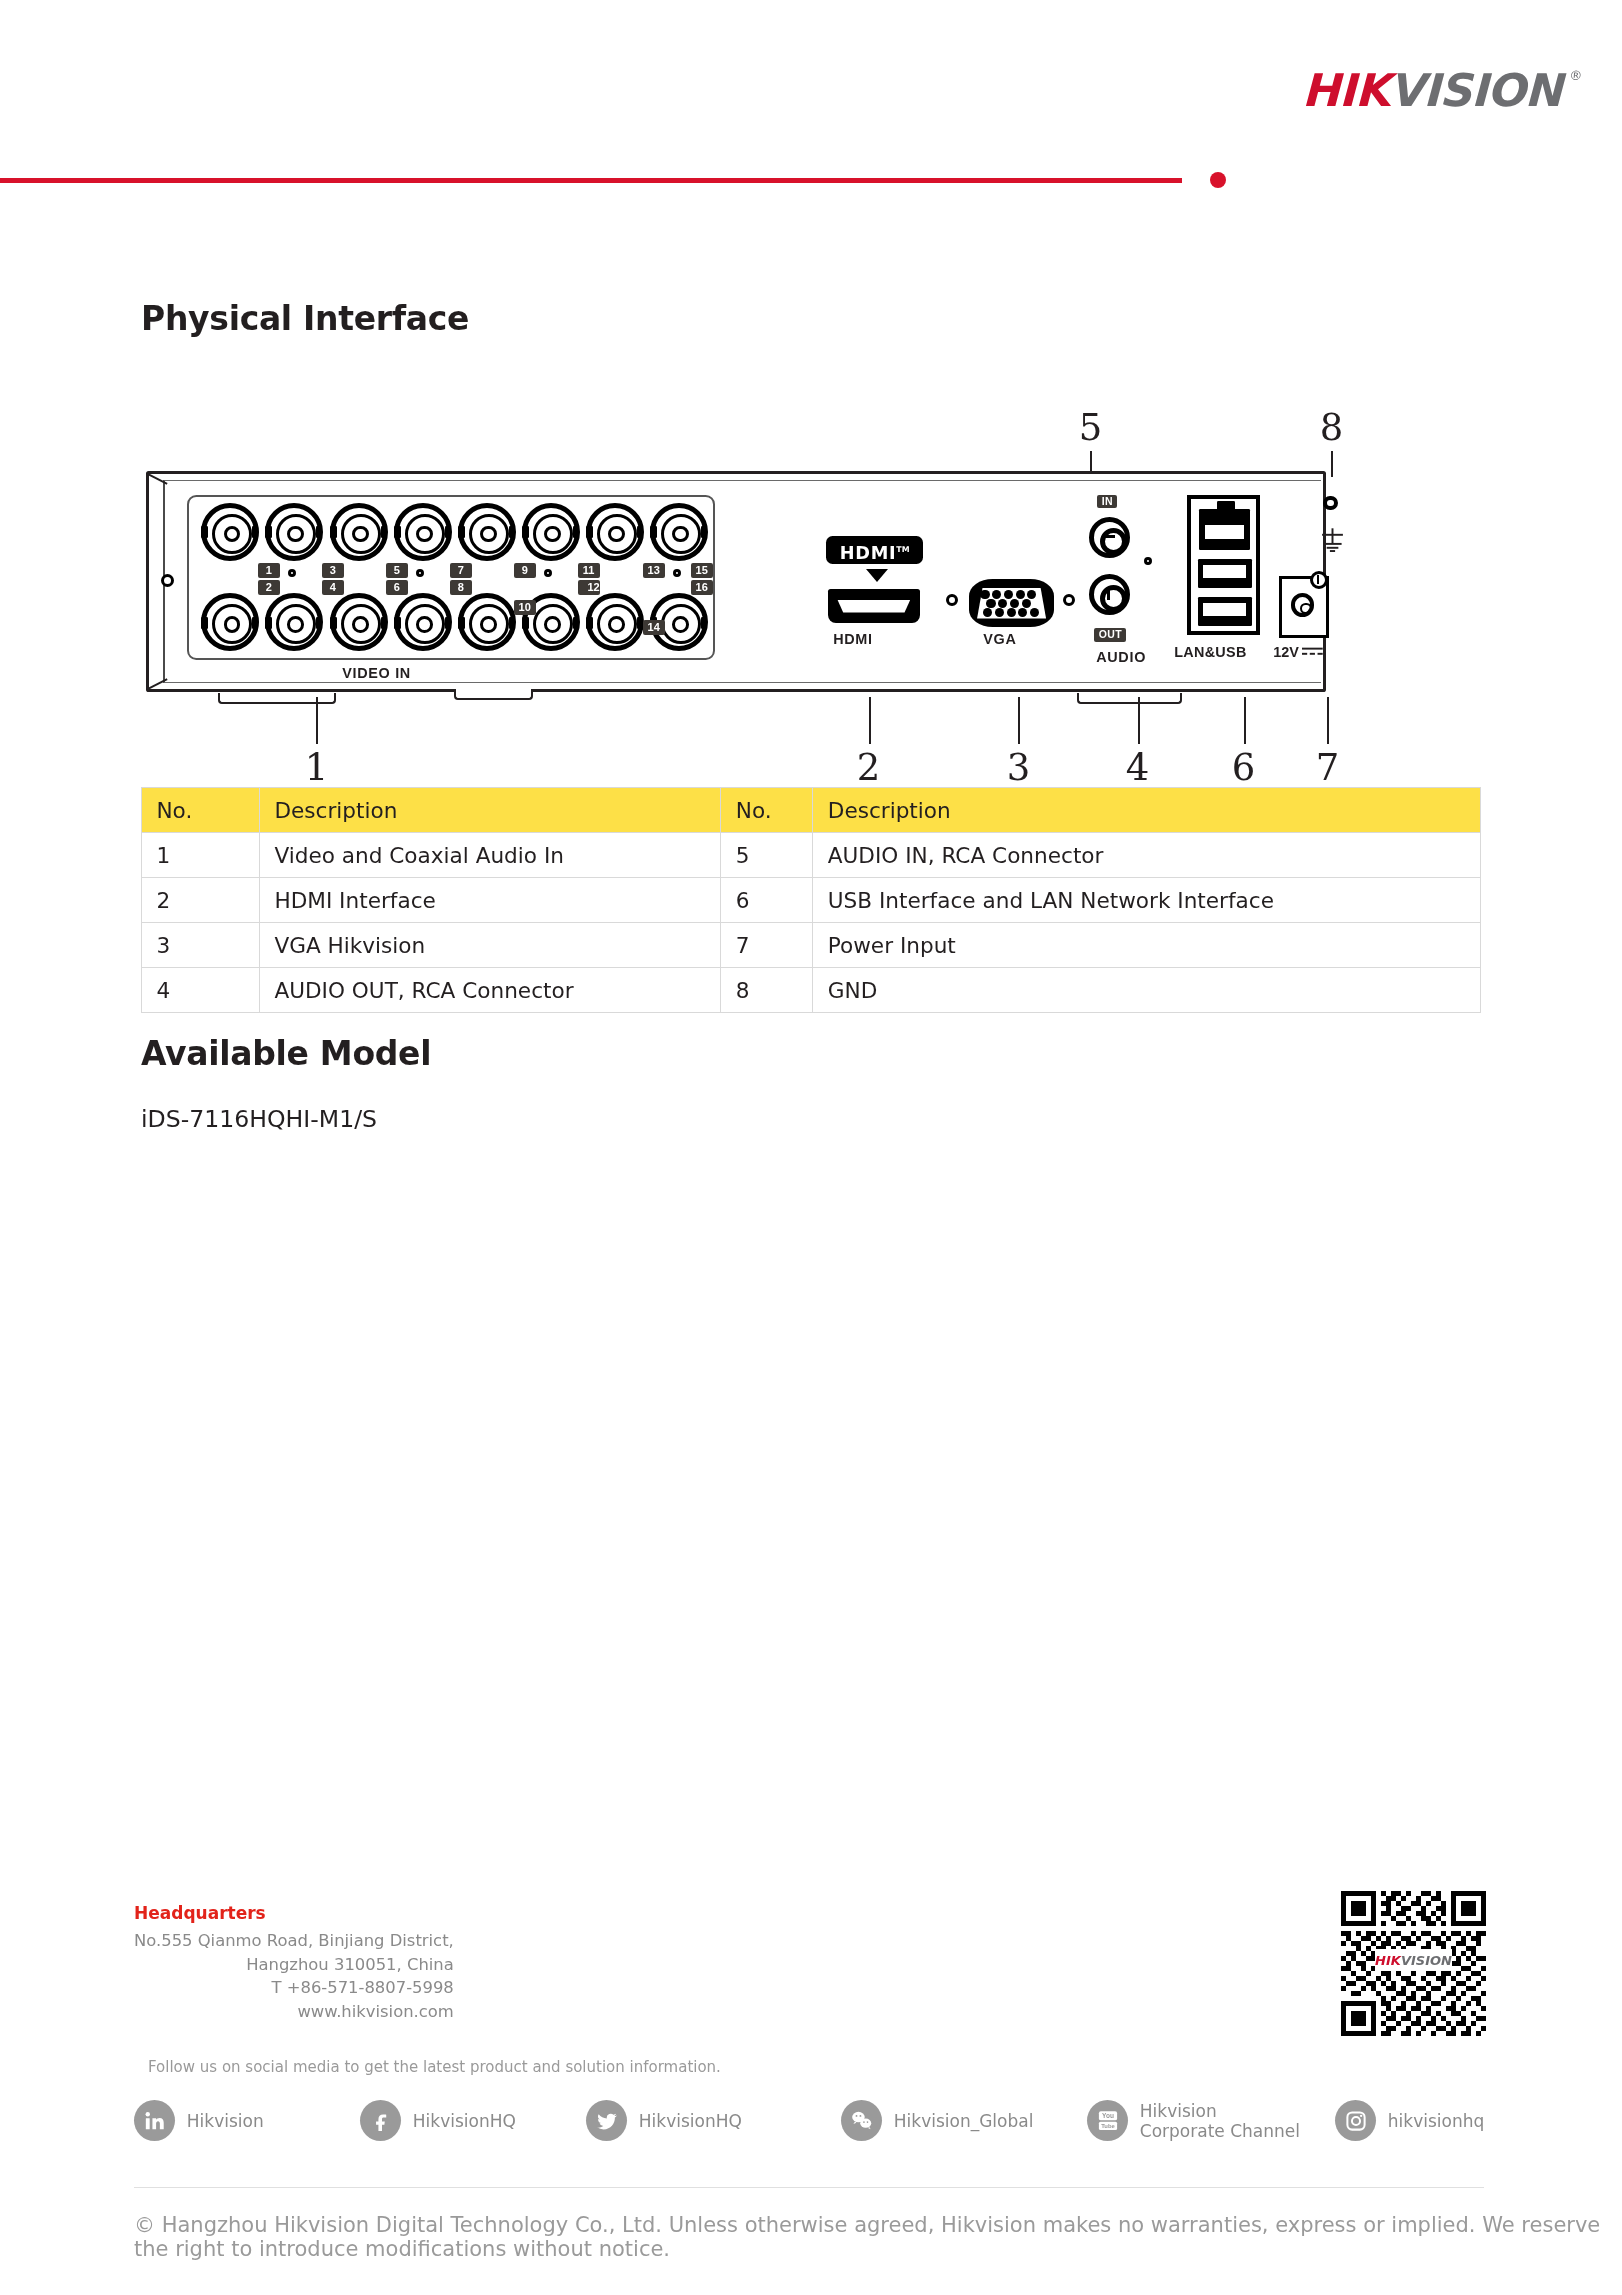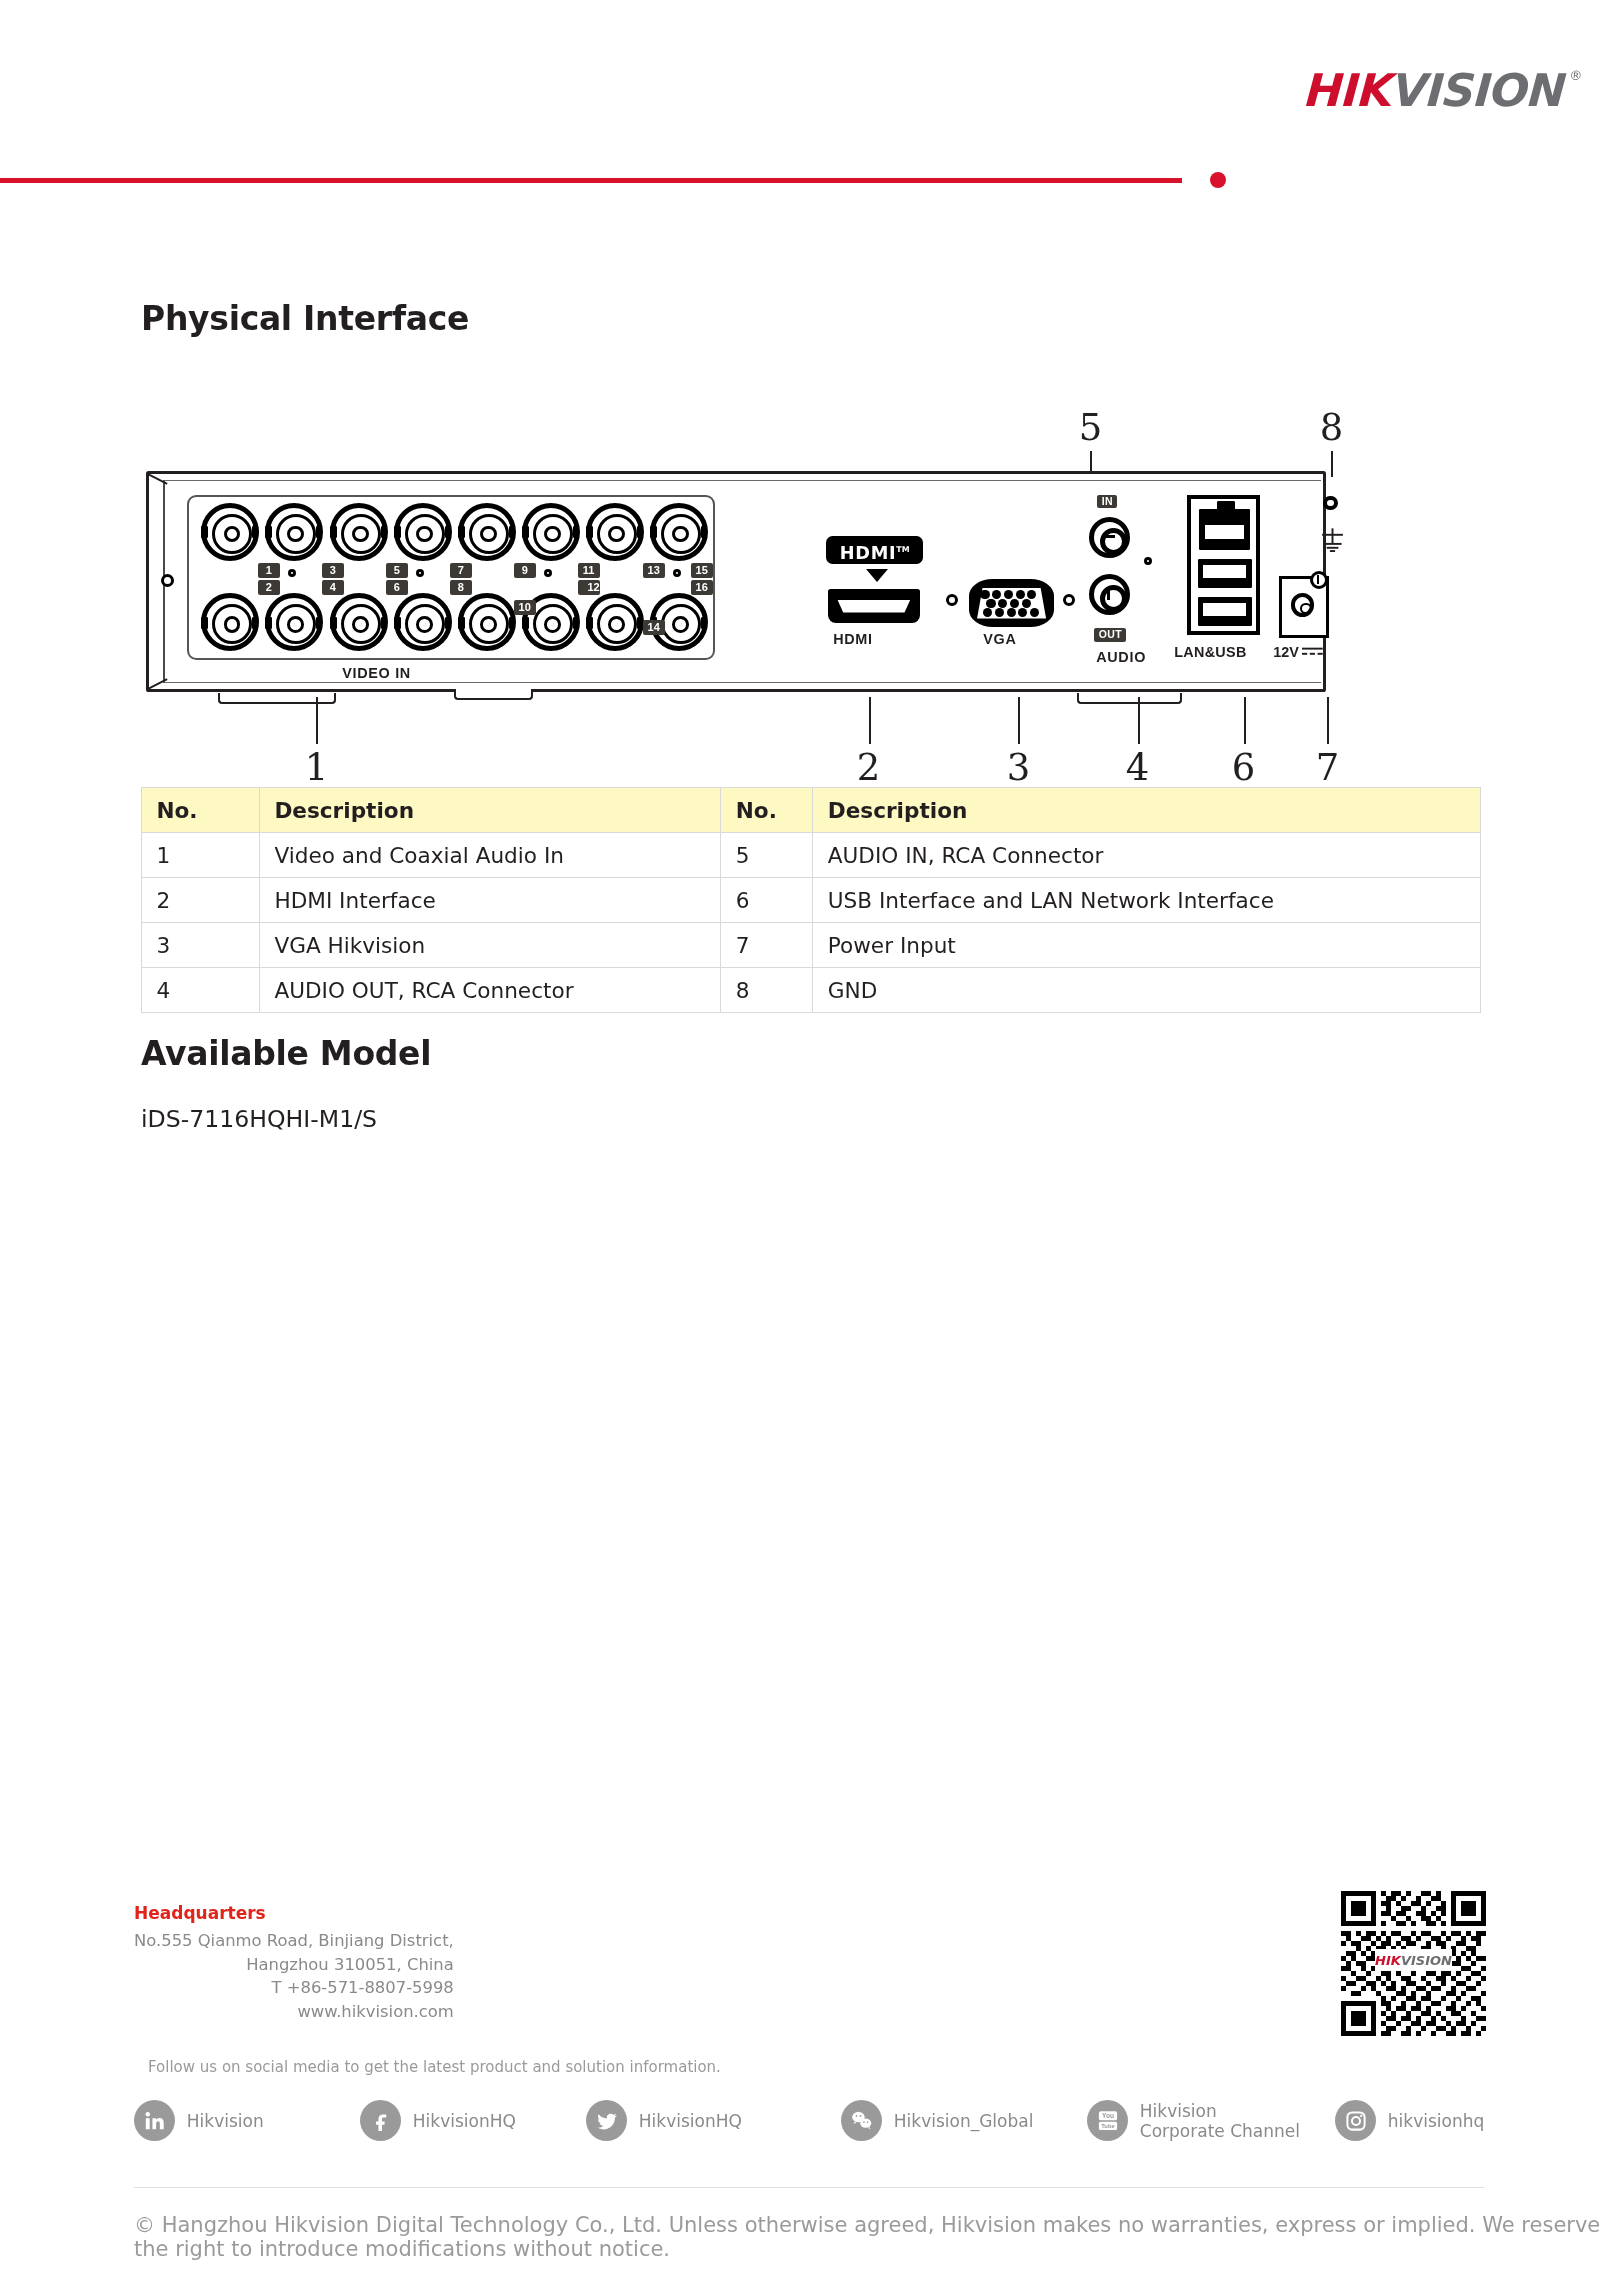--- a/index.html
+++ b/index.html
@@ -294,21 +294,21 @@
     position: absolute; left: 141px; top: 787px;
     width: 1340px; border-collapse: collapse;
     font-family: "DejaVu Sans", sans-serif;
   }
   table.spec th, table.spec td {
     border: 1.3px solid #d9d9d9;
     font-size: 21.6px; color: #231F20;
     padding: 9.2px 14.4px; text-align: left; font-weight: normal;
     height: 45px; vertical-align: middle;
   }
-  table.spec th { background: #fef9c3; font-weight: bold; }
+  table.spec th { background: #fde047; font-weight: normal; }
   .col-no { width: 118px; }
   .col-no2 { width: 92px; }
 
   
   .hq-title {
     position: absolute; left: 134px; top: 1903px;
     font-size: 17px; font-weight: bold; color: #E2231A;
     font-family: "DejaVu Sans", sans-serif;
   }
   .hq-lines {

